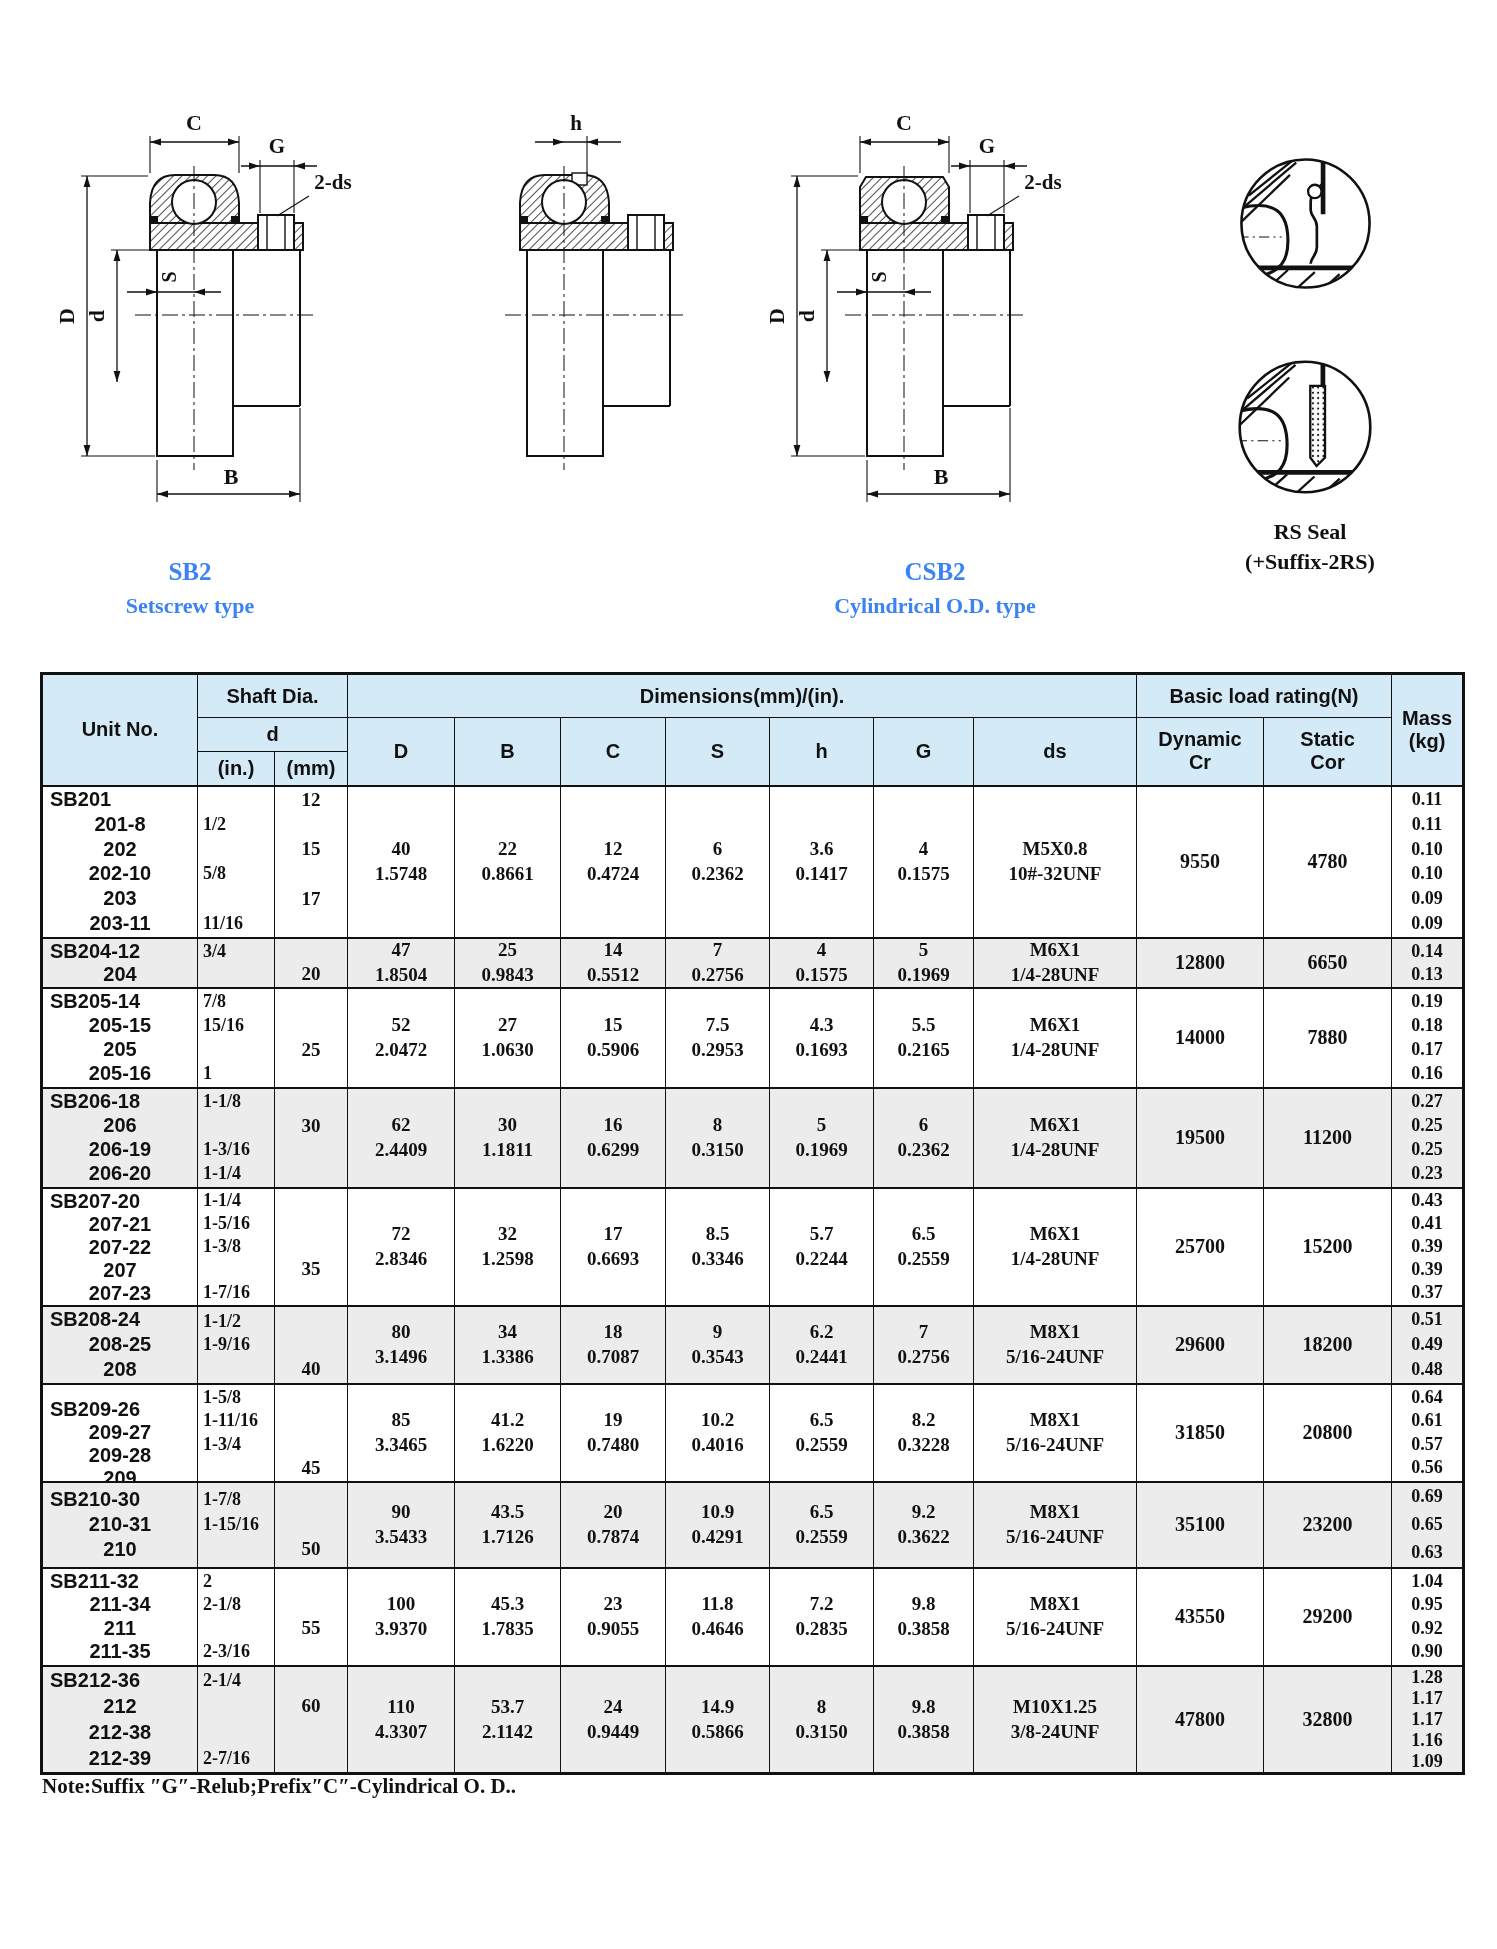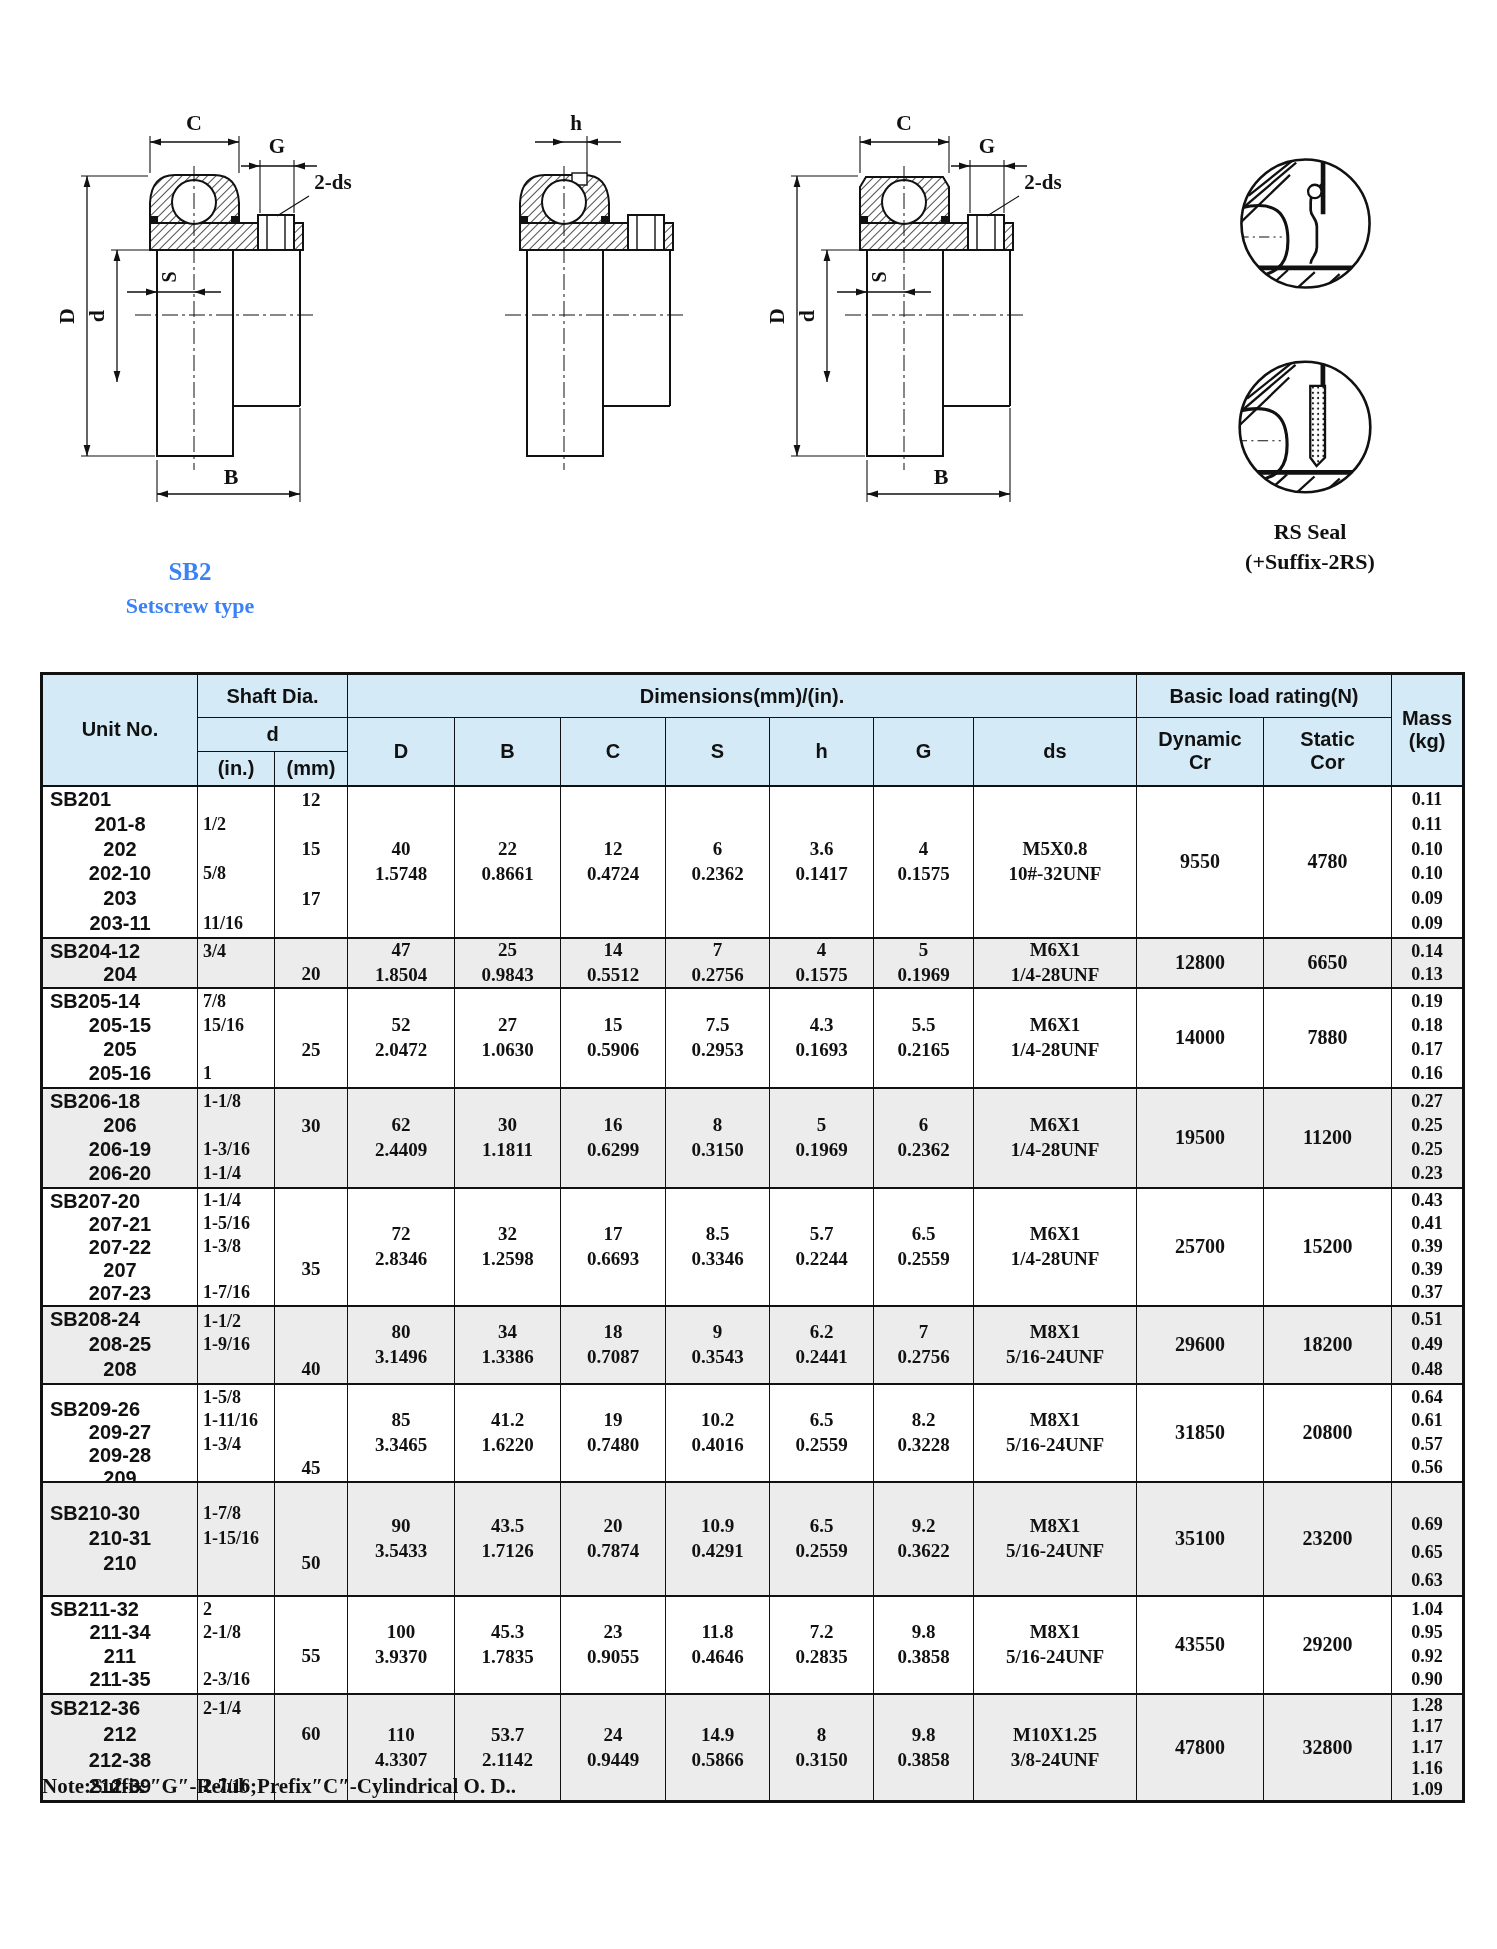--- a/index.html
+++ b/index.html
@@ -233,20 +233,24 @@
 
   <div class="seal-caption">
     <div>RS Seal</div>
     <div>(+Suffix-2RS)</div>
   </div>
 
   <div class="dlabel" style="left:20px">
     <div class="code">SB2</div>
     <div class="type">Setscrew type</div>
   </div>
+  <div class="dlabel" style="left:765px">
+    <div class="code">CSB2</div>
+    <div class="type">Cylindrical O.D. type</div>
+  </div>
 
   <div id="tblwrap">
     <table>
       <colgroup>
         <col style="width:156px">
           <col style="width:77px">
           <col style="width:73px">
         <col style="width:107px">
           <col style="width:106px">
           <col style="width:105px">
@@ -899,21 +903,21 @@
             </td>
             <td>
               <div class="pair">
                 <div>M8X1</div>
                 <div>5/16-24UNF</div>
               </div>
             </td>
             <td class="single">35100</td>
             <td class="single">23200</td>
             <td>
-              <div class="stack" style="height: 84px; margin-top: 28px;">
+              <div class="stack" style="height: 84px;">
                 <div class="ln w">0.69</div>
                 <div class="ln w">0.65</div>
                 <div class="ln w">0.63</div>
               </div>
             </td>
           </tr>
           <tr class="block" style="height: 98px;">
             <td>
               <div class="stack" style="height: 94px;">
                 <div class="ln u lead">SB211-32</div>

